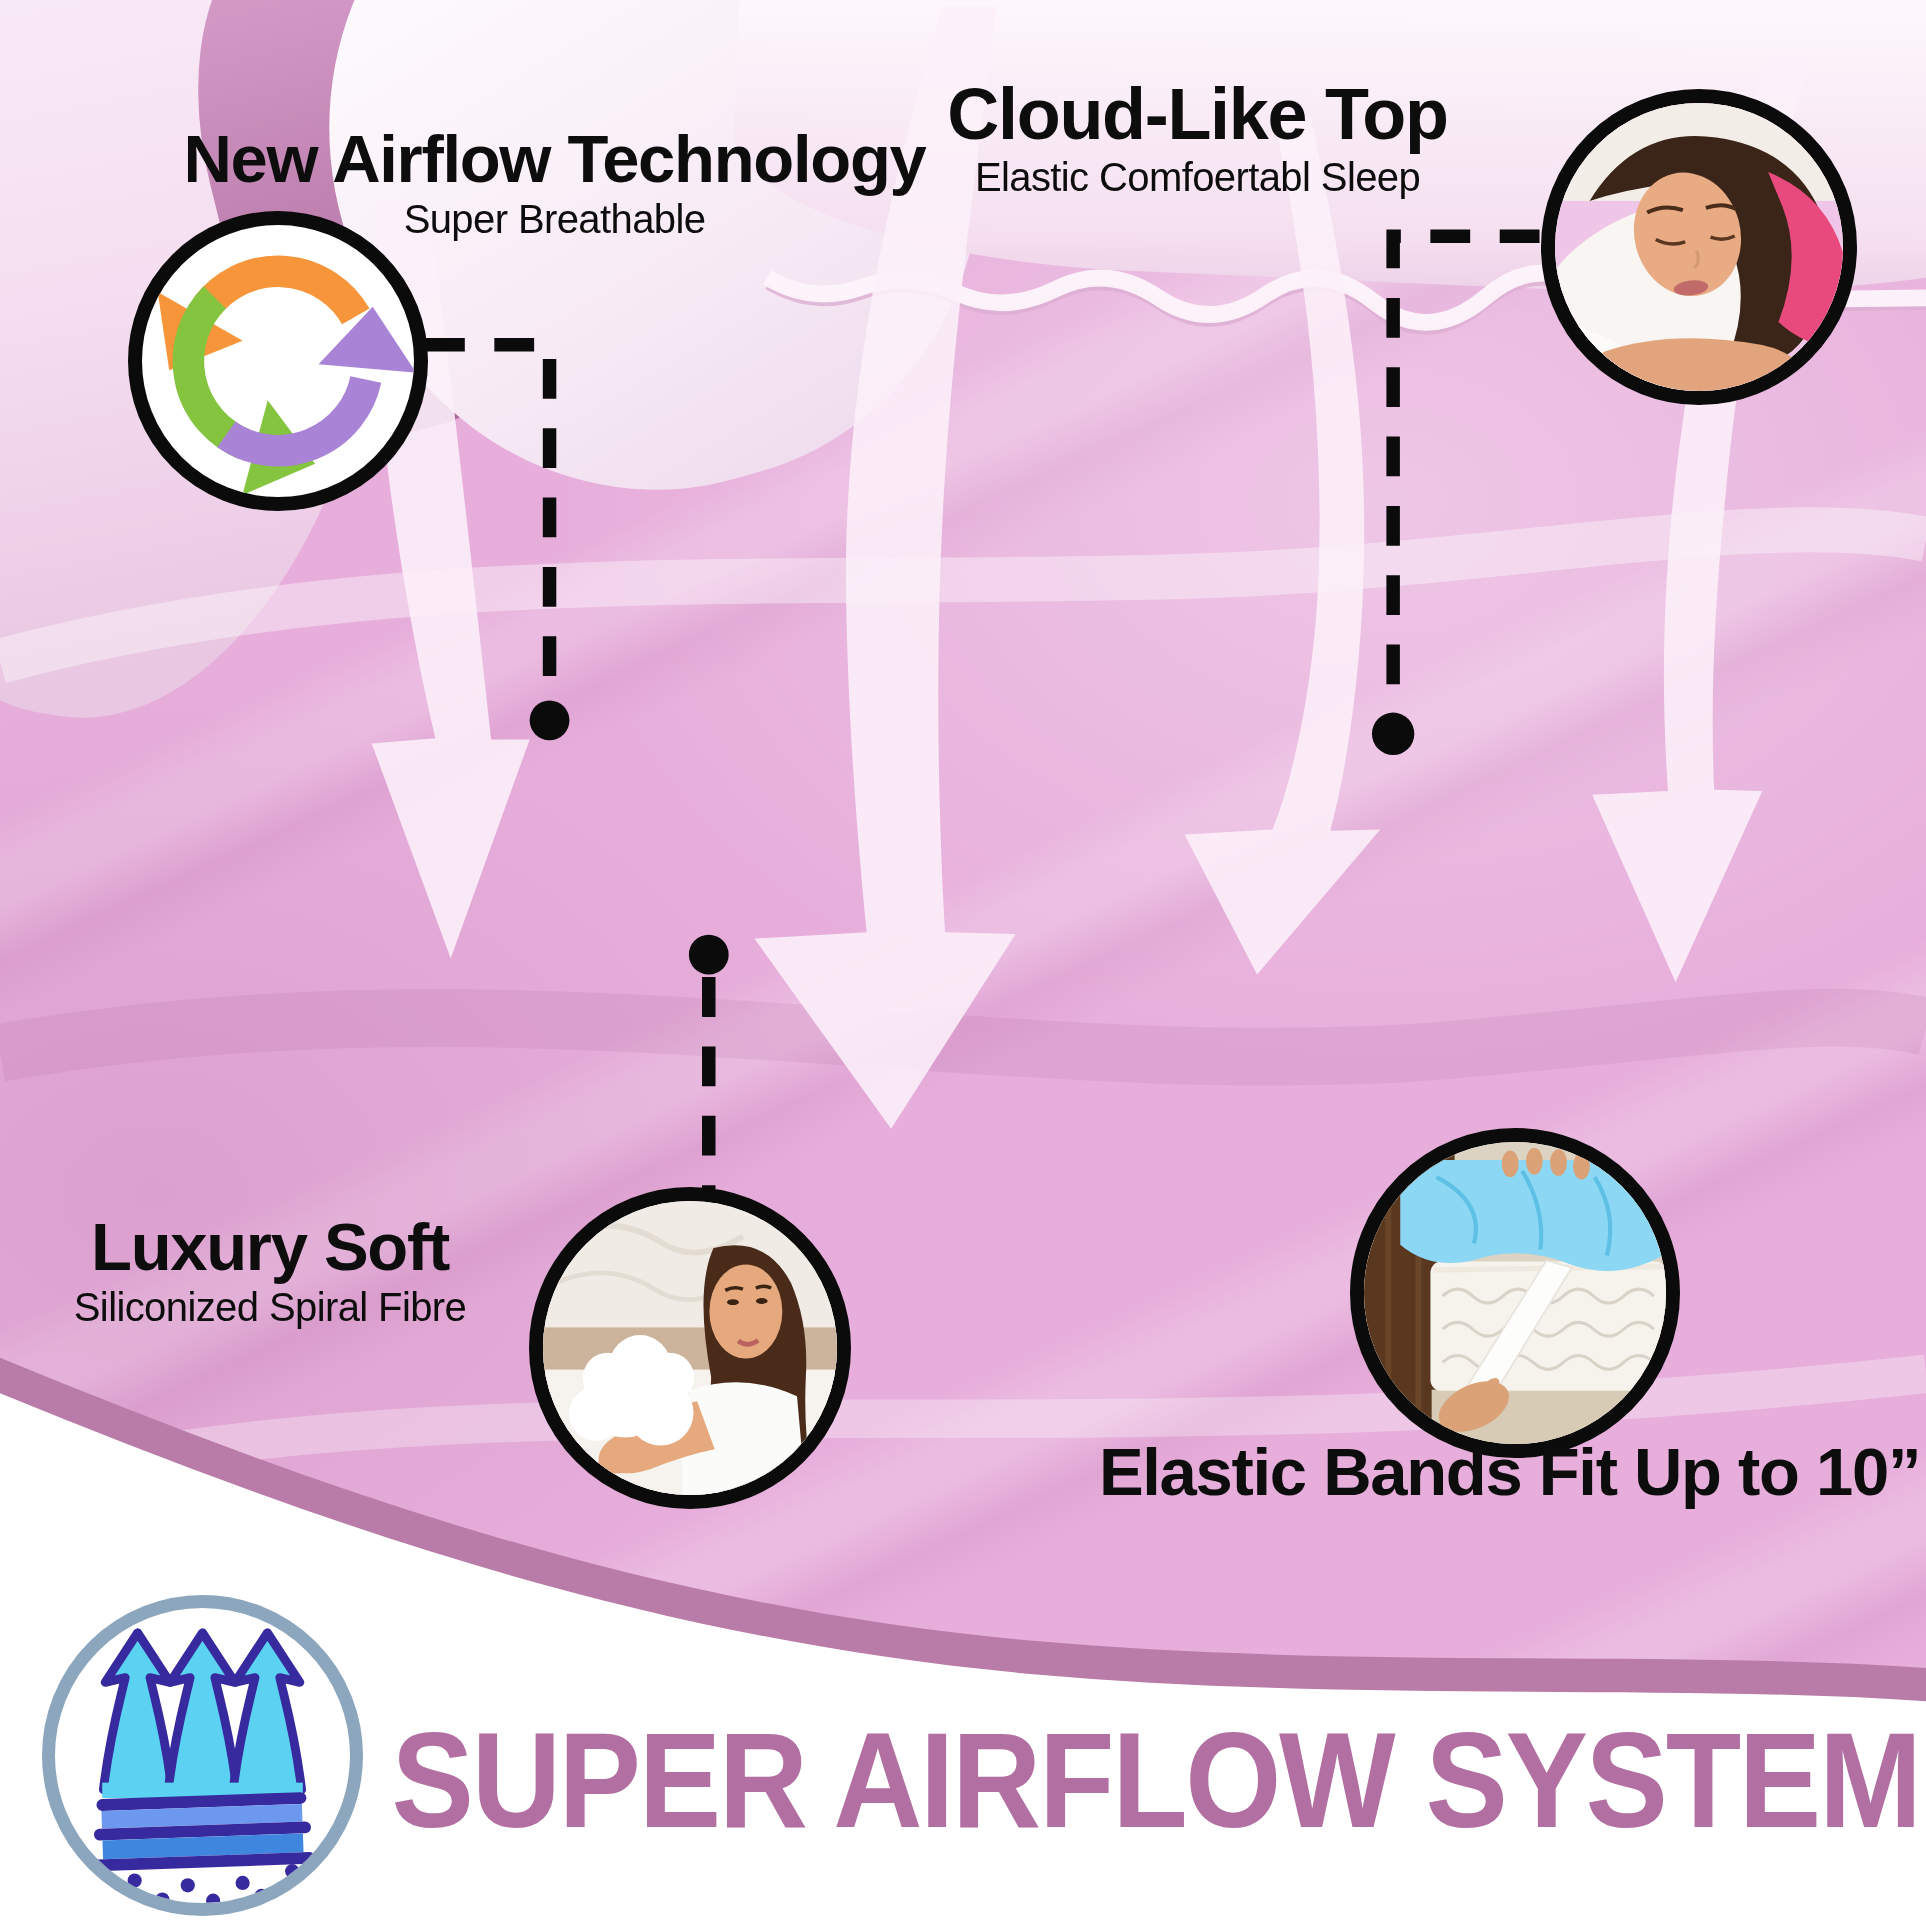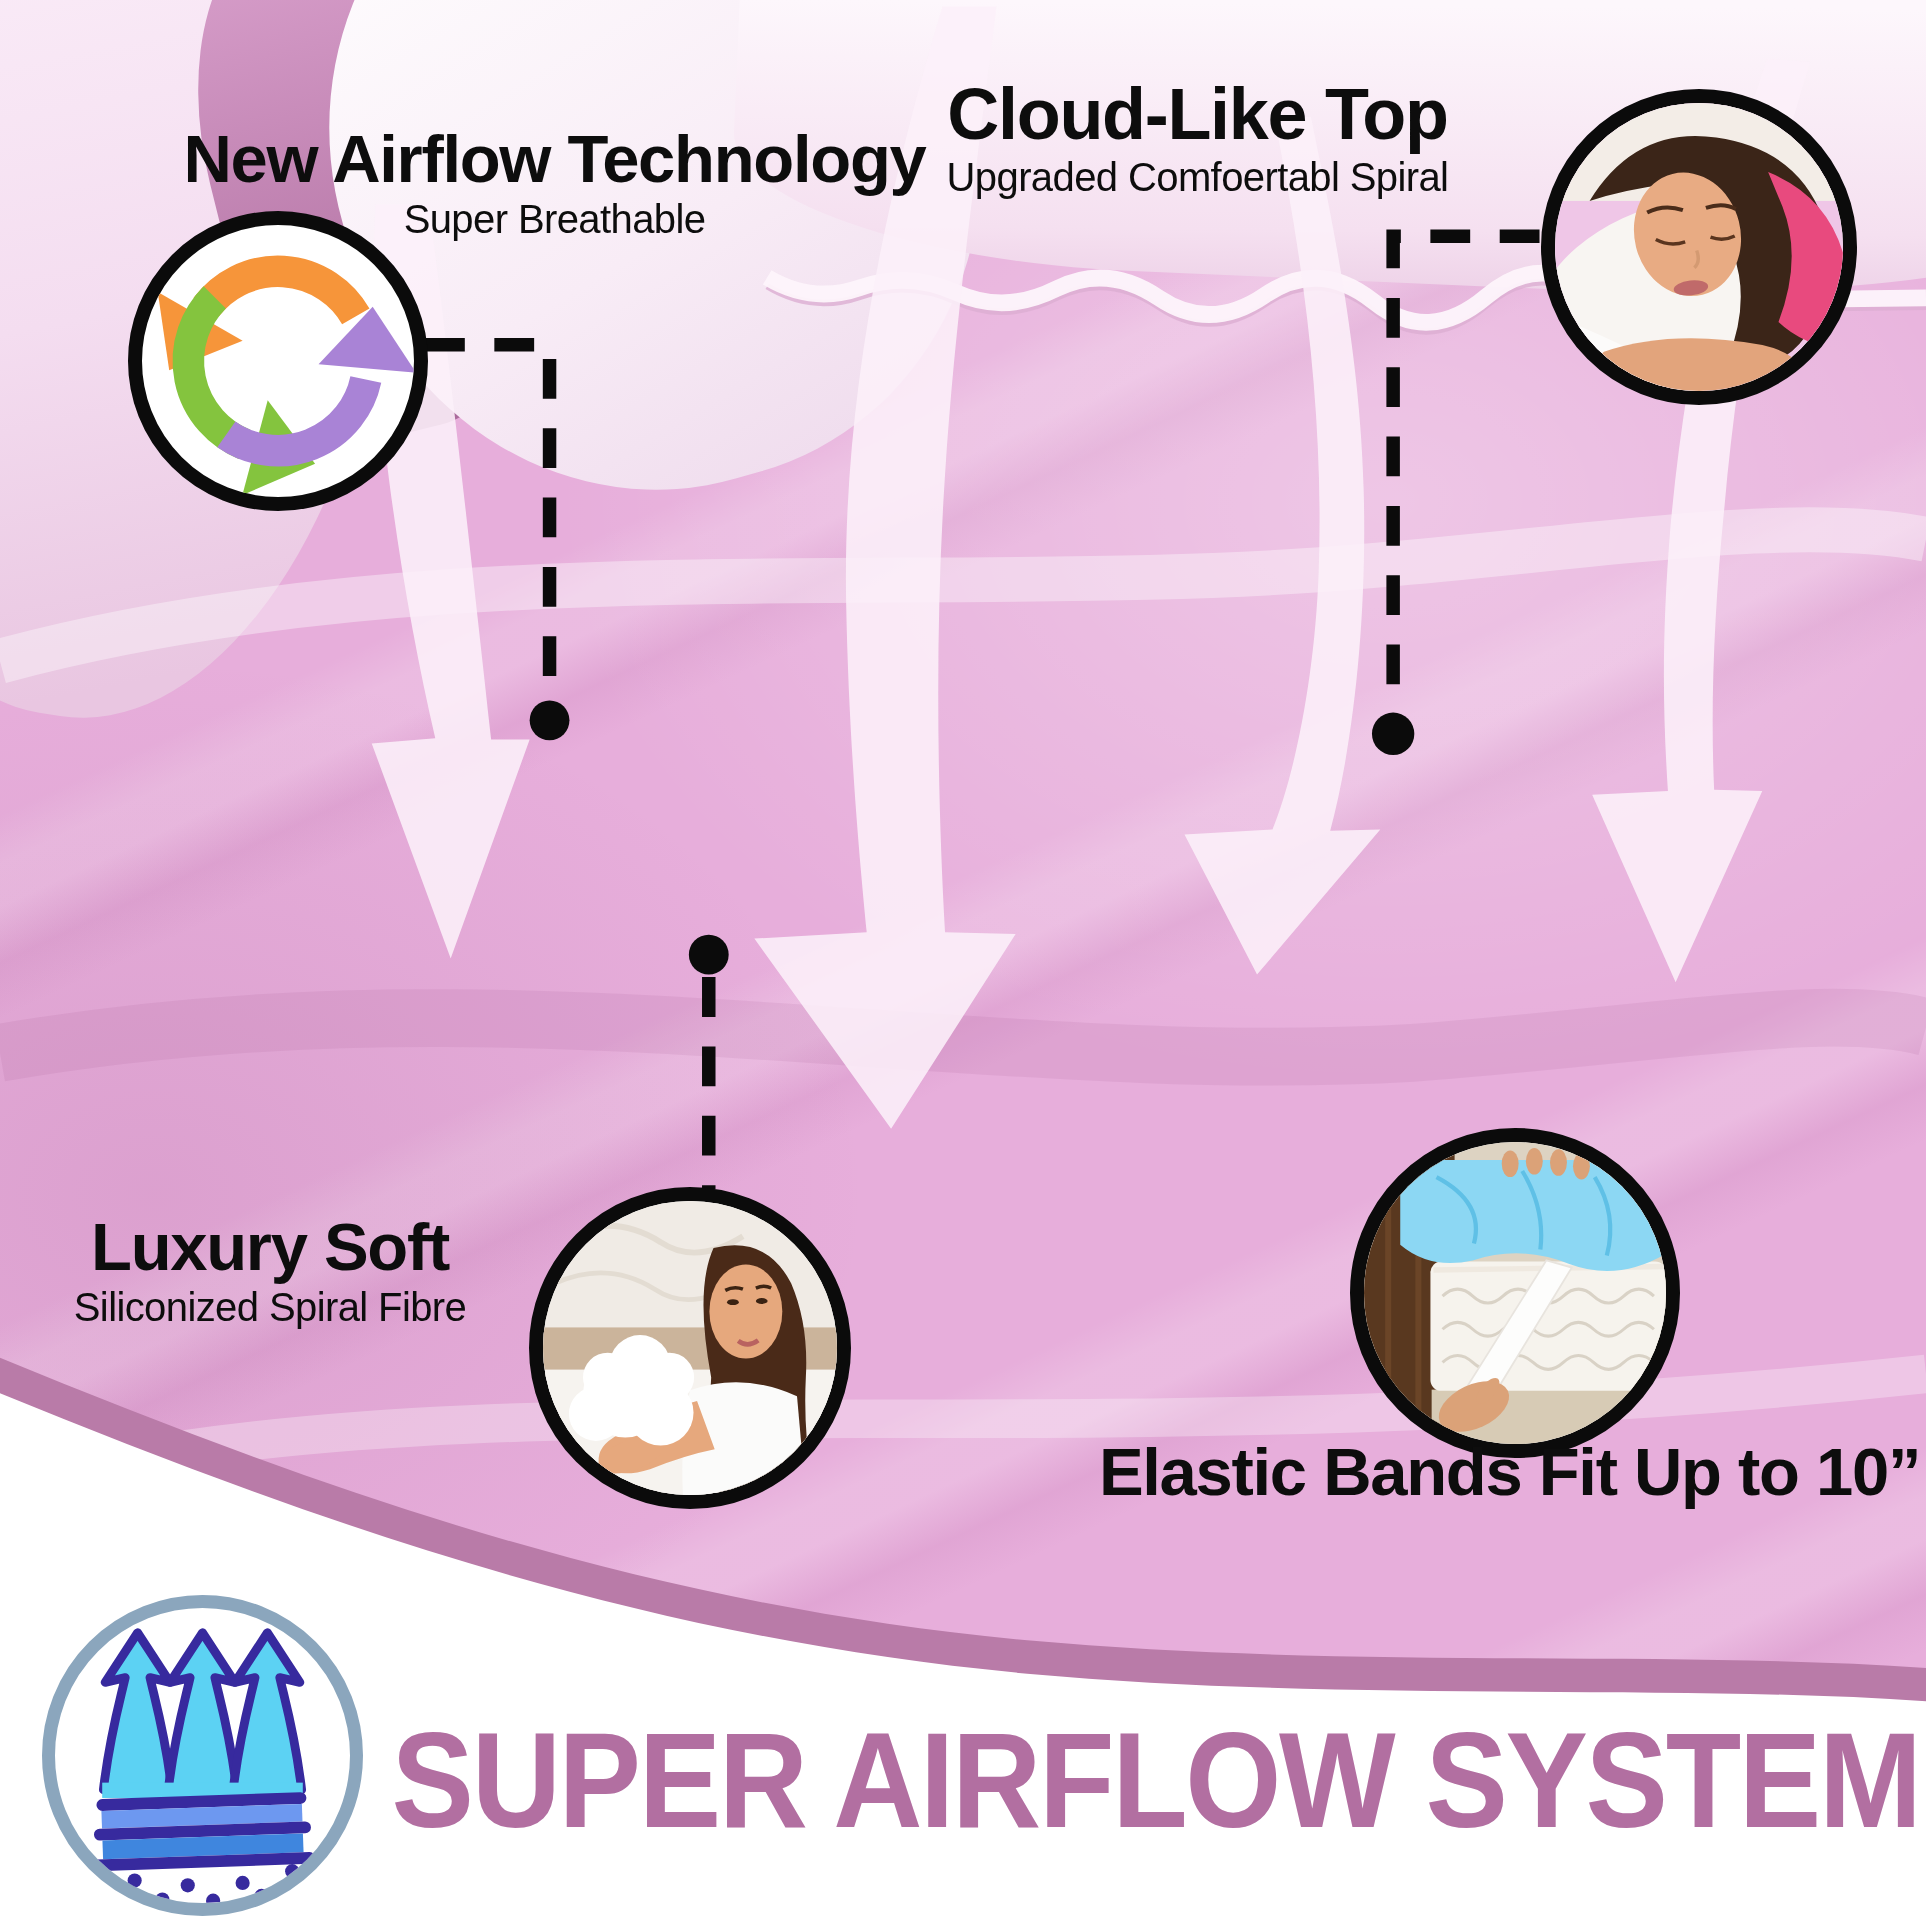--- a/index.html
+++ b/index.html
@@ -205,21 +205,21 @@
     </svg>
   </div>
 
   <div class="t" style="left:105px;top:123px;width:899px;">
     <div class="title">New Airflow Technology</div>
     <div class="subtitle">Super Breathable</div>
   </div>
 
   <div class="t t-cloud" style="left:748px;top:76px;width:899px;">
     <div class="title">Cloud-Like Top</div>
-    <div class="subtitle">Upgraded Comfoertabl Spiral</div>
+    <div class="subtitle">Elastic Comfoertabl Sleep</div>
   </div>
 
   <div class="t" style="left:-205px;top:1211px;width:950px;">
     <div class="title">Luxury Soft</div>
     <div class="subtitle">Siliconized Spiral Fibre</div>
   </div>
 
   <div class="t" style="left:1060px;top:1436px;width:899px;">
     <div class="title">Elastic Bands Fit Up to 10”</div>
   </div>

